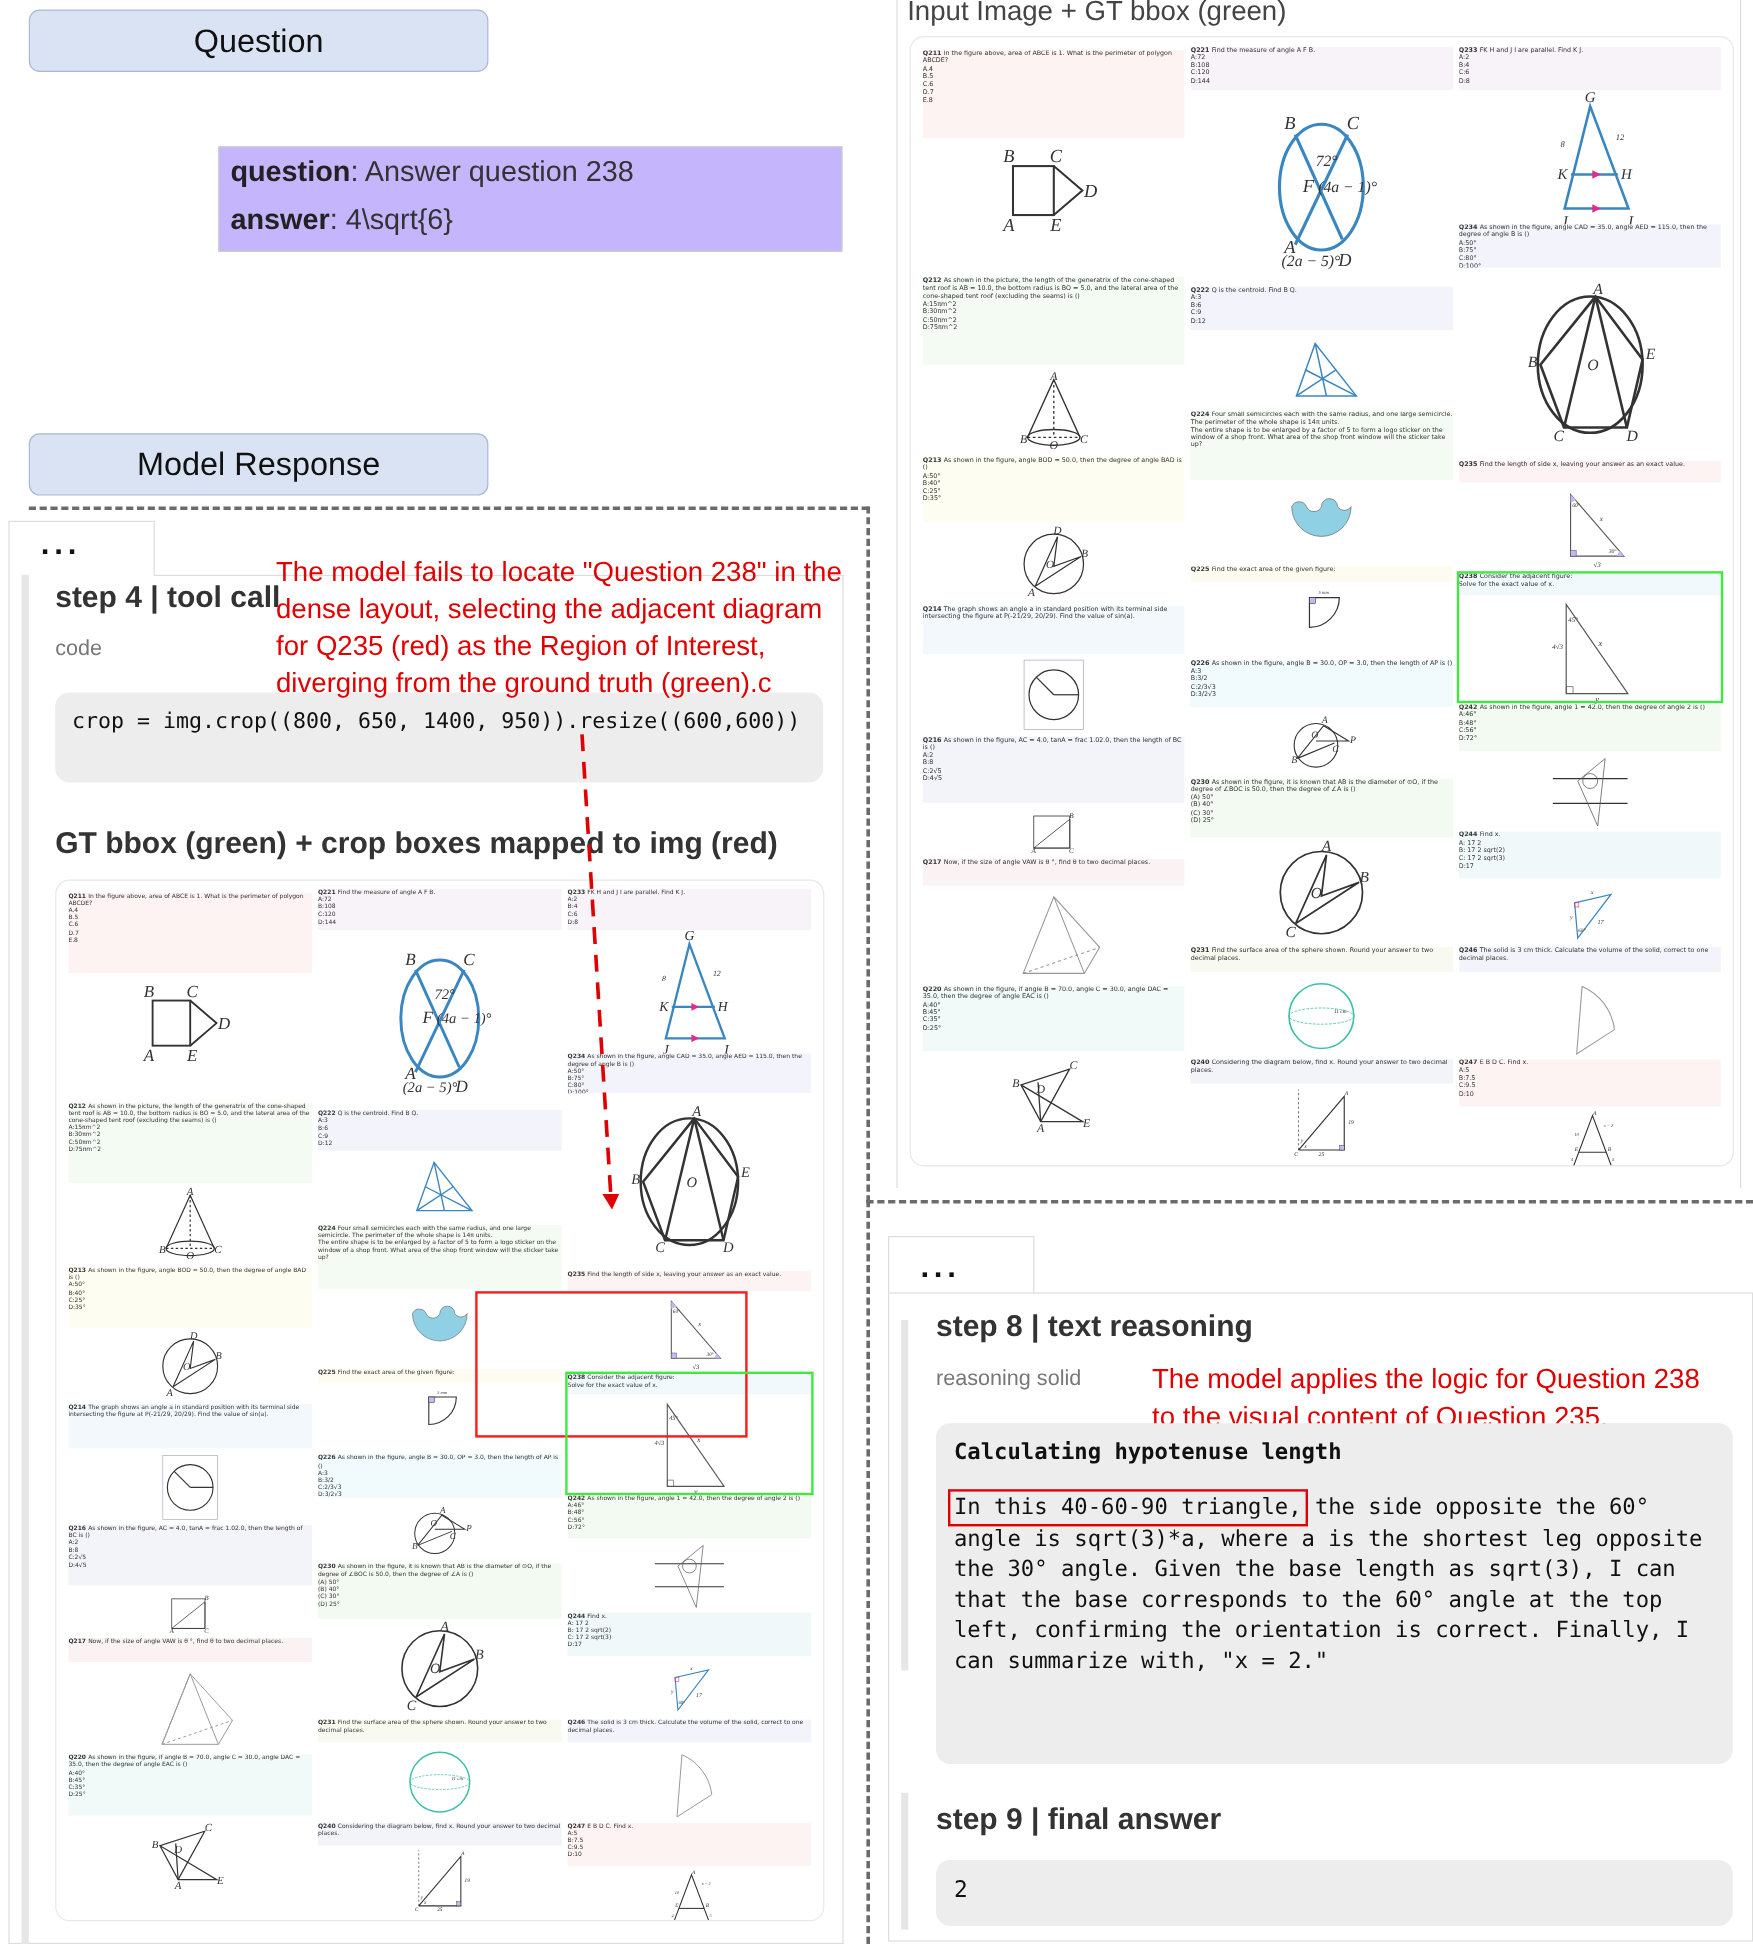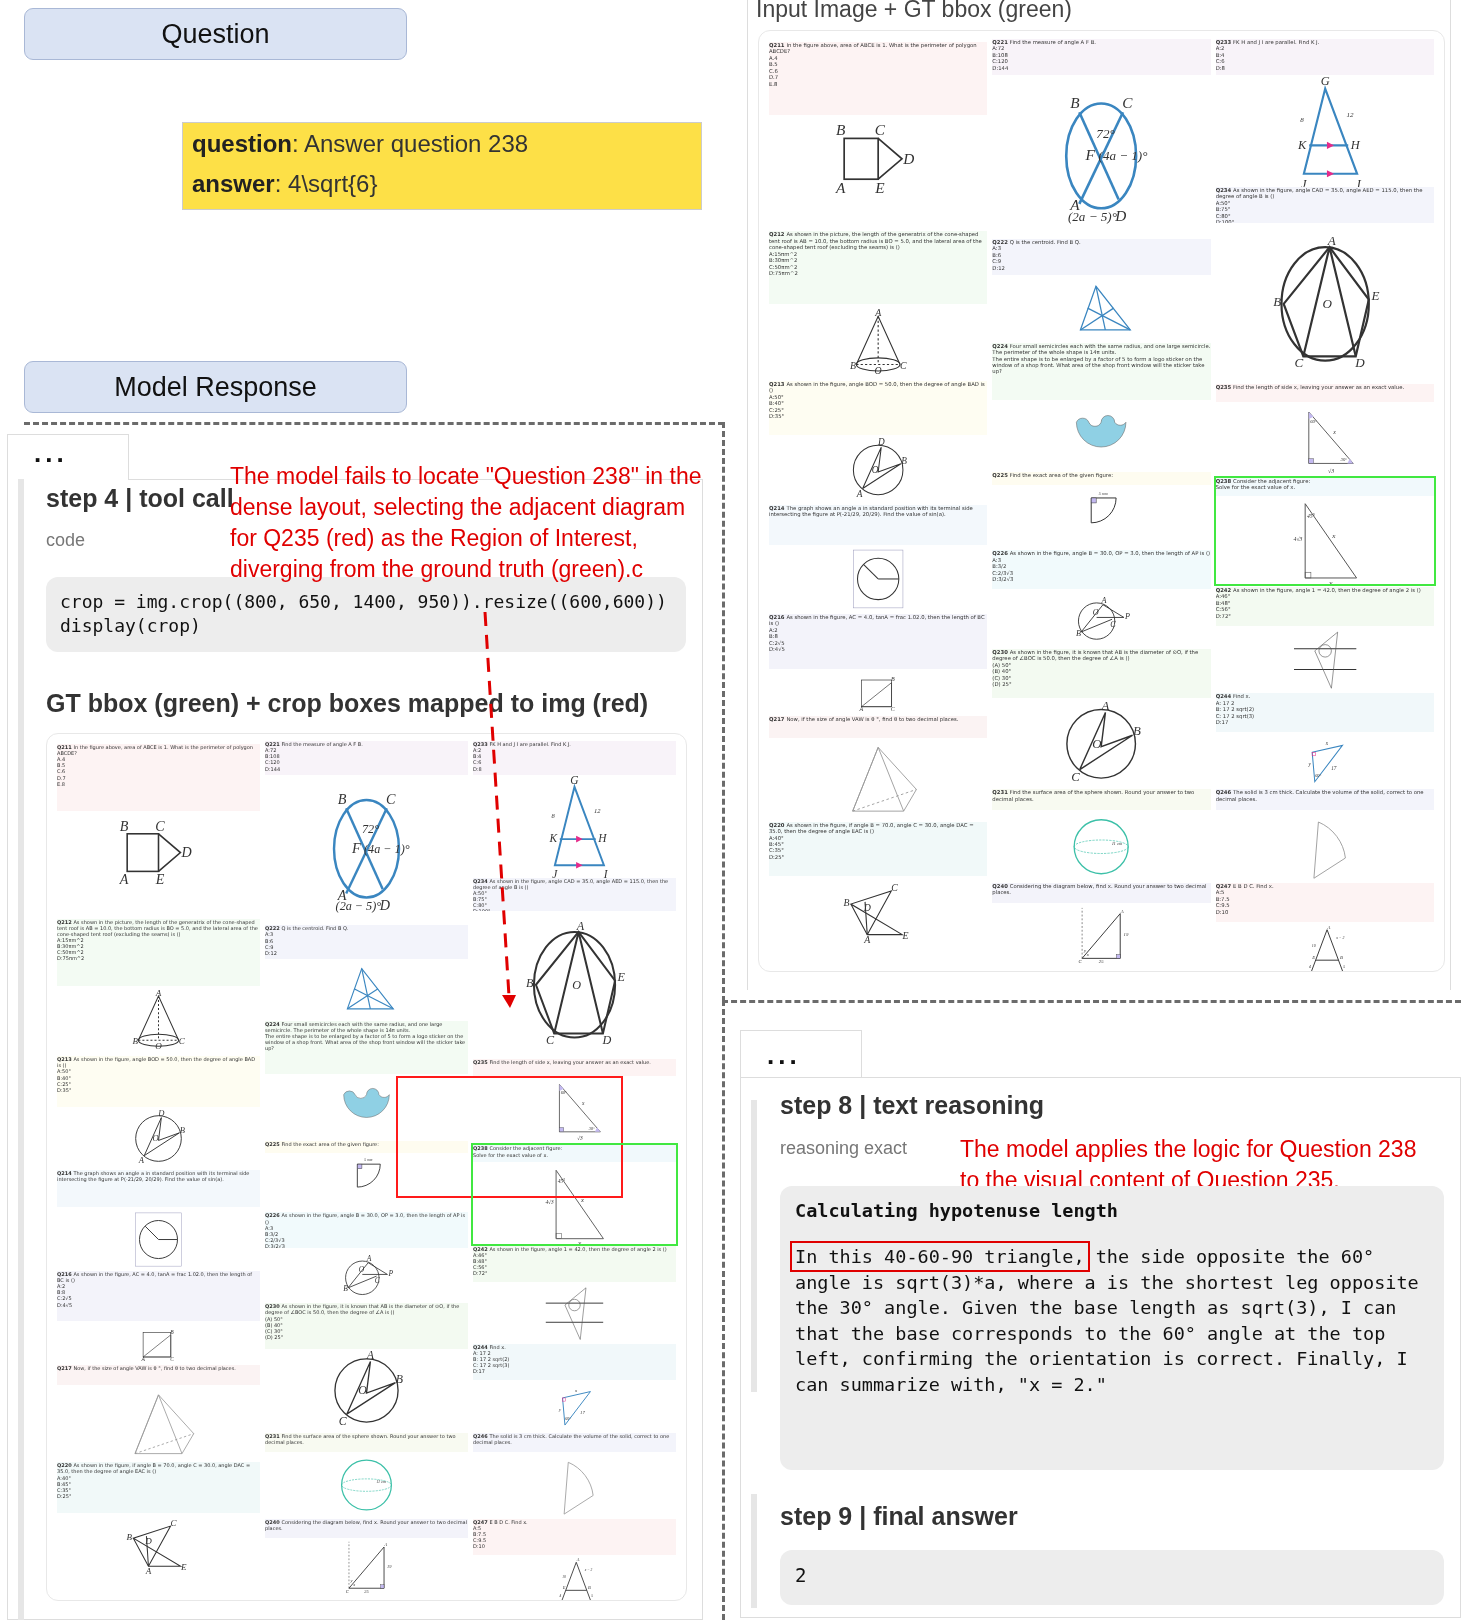--- a/index.html
+++ b/index.html
@@ -5,21 +5,21 @@
   * { box-sizing: border-box; margin: 0; padding: 0; }
   html, body { width: 1461px; height: 1620px; background: #ffffff; overflow: hidden; }
   body { position: relative; font-family: "Liberation Sans", sans-serif; color: #222; }
 
   .pill { position: absolute; background: #dae3f3; border: 1px solid #a9b8d6; border-radius: 9px;
           display: flex; align-items: center; justify-content: center; font-size: 27px; color: #111; }
   #q-pill { left: 24px; top: 8px; width: 383px; height: 52px; }
   #mr-pill { left: 24px; top: 361px; width: 383px; height: 52px; }
 
   .qa-box { position: absolute; left: 182px; top: 122px; width: 520px; height: 88px; border: 1px solid #ccc;
-            background: #fde047; padding: 4px 9px; font-size: 24px; color: #333; }
+            background: #c4b5fd; padding: 4px 9px; font-size: 24px; color: #333; }
   .qa-box .row { height: 40px; line-height: 34px; }
   .qa-box b { font-weight: bold; color: #222; }
 
   .dash-h { position: absolute; height: 0; border-top: 3px dashed #6b6b6b; }
   .dash-v { position: absolute; width: 0; border-left: 3px dashed #6b6b6b; }
 
   .tab { position: absolute; background: #fff; border: 1px solid #ddd; border-bottom: none;
          font-size: 26px; font-weight: bold; letter-spacing: 4px; padding-left: 26px; line-height: 20px; color: #111; }
   .panel { position: absolute; border: 1px solid #ddd; background: #fff; }
   .step { position: absolute; border-left: 6px solid #e6e6e6; }
@@ -65,21 +65,20 @@
 </div>
 <div class="panel" style="left:7px; top:479px; width:696px; height:1141px; border-top:none;"></div>
 <div style="position:absolute; left:128px; top:479px; width:575px; height:0; border-top:1px solid #ddd;"></div>
 
 <div class="step" style="left:18px; top:479px; height:1141px;"></div>
 <div class="step-title" style="left:46px; top:484px;">step 4 | tool call</div>
 <div class="sub-label" style="left:46px; top:530px;">code</div>
 
 <div class="codebox" style="left:46px; top:577px; width:640px; height:75px; padding:13px 14px; font-size:18px; line-height:24px;">
   <div style="white-space:pre;">crop = img.crop((800, 650, 1400, 950)).resize((600,600))</div>
-  <div style="white-space:pre;">display(crop)</div>
 </div>
 
 <div class="red-note" style="left:230px; top:461px;">The model fails to locate "Question 238" in the
 dense layout, selecting the adjacent diagram
 for Q235 (red) as the Region of Interest,
 diverging from the ground truth (green).c</div>
 
 <div class="step-title" style="left:46px; top:689px;">GT bbox (green) + crop boxes mapped to img (red)</div>
 
 <div class="sheet" id="sheet-left" style="left:46px; top:733px; width:641px; height:868px;">
@@ -647,21 +646,21 @@
     <div class="bbox-green" style="left: 454.667px; top: 444.63px; width: 222.333px; height: 110.464px; border-color: rgb(65, 232, 65);"></div>
   </div>
 
 <div class="tab" style="left:740px; top:1030px; width:122px; height:48px; padding-top:14px;">
   <span>...</span>
 </div>
 <div class="panel" style="left:740px; top:1077px; width:721px; height:541px;"></div>
 
 <div class="step" style="left:751px; top:1100px; height:292px;"></div>
 <div class="step-title" style="left:780px; top:1091px;">step 8 | text reasoning</div>
-<div class="sub-label" style="left:780px; top:1138px;">reasoning exact</div>
+<div class="sub-label" style="left:780px; top:1138px;">reasoning solid</div>
 <div class="red-note" style="left:960px; top:1134px;">The model applies the logic for Question 238
 to the visual content of Question 235.</div>
 
 <div class="codebox" style="left:780px; top:1186px; width:664px; height:284px; padding:12px 15px; font-size:18.5px; line-height:25.5px;">
   <div style="font-weight:bold; height:46px;">Calculating hypotenuse length</div>
   <div style="white-space:pre;"><span style="outline:2px solid #e00000; outline-offset:3px;">In this 40-60-90 triangle,</span><span> the side opposite the 60°</span></div>
   <div style="white-space:pre;">angle is sqrt(3)*a, where a is the shortest leg opposite</div>
   <div style="white-space:pre;">the 30° angle. Given the base length as sqrt(3), I can</div>
   <div style="white-space:pre;">that the base corresponds to the 60° angle at the top</div>
   <div style="white-space:pre;">left, confirming the orientation is correct. Finally, I</div>

